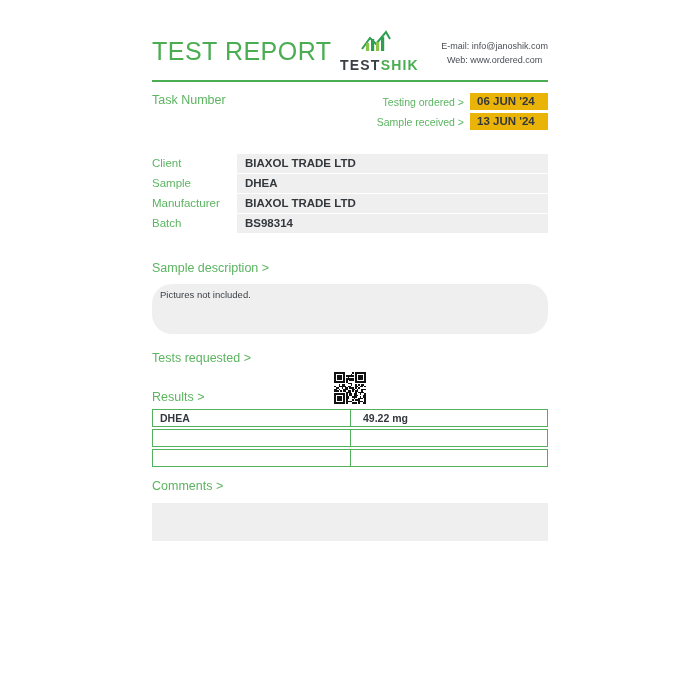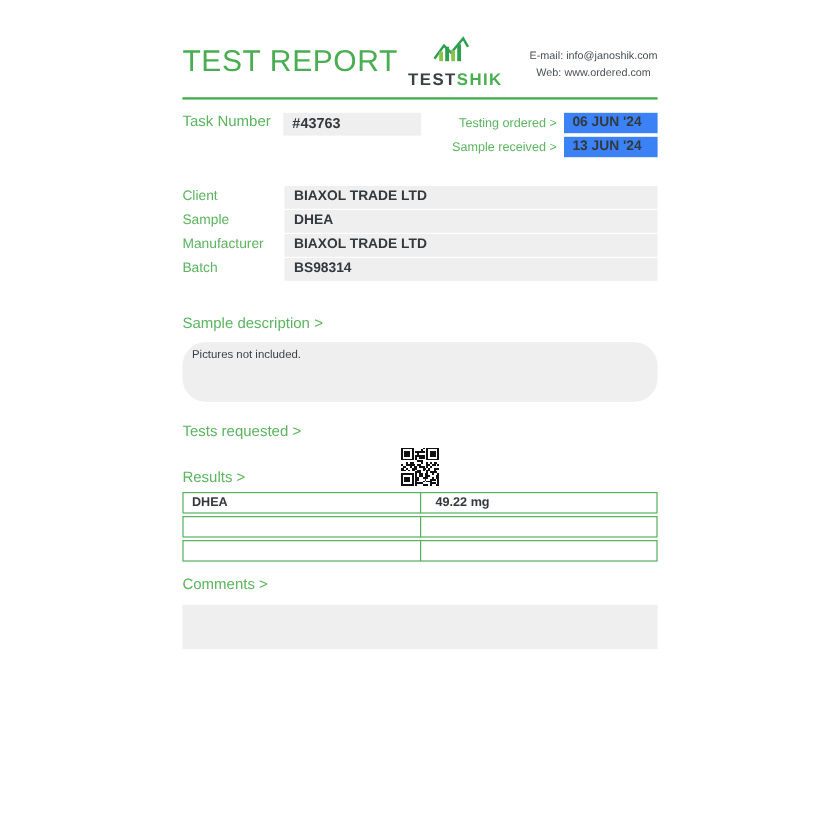--- a/index.html
+++ b/index.html
@@ -19,21 +19,21 @@
   .rule { height:2px; background:#4aad52; margin-top:7px; }
 
   
   .task-row { display:flex; justify-content:space-between; margin-top:11px; }
   .task-left { display:flex; align-items:flex-start; }
   .green-label { color:#5cb461; font-size:12.5px; white-space:nowrap; }
   .task-num-box { background:#efefef; width:99px; margin-left:10px; padding:2px 8px 3px; font-size:12px; font-weight:700; color:#33383d; }
   .dates { display:flex; flex-direction:column; gap:3px; }
   .date-line { display:flex; align-items:center; justify-content:flex-end; }
   .date-label { color:#5cb461; font-size:10.5px; margin-right:6px; white-space:nowrap; }
-  .date-box { background:#3b82f6; width:64px; padding:2px 7px 3px; font-size:11.5px; font-weight:700; color:#33383d; white-space:nowrap; }
+  .date-box { background:#eab308; width:64px; padding:2px 7px 3px; font-size:11.5px; font-weight:700; color:#33383d; white-space:nowrap; }
 
   
   .details { margin-top:24px; }
   .detail-row { display:flex; margin-bottom:1px; }
   .detail-label { width:85px; flex:none; color:#5cb461; font-size:11.5px; padding-top:3px; }
   .detail-value { flex:1; background:#efefef; padding:3px 8px 4px; font-size:11.5px; font-weight:700; color:#33383d; }
 
   
   .section-head { color:#5cb461; font-size:12.5px; }
   .gray-box { background:#efefef; padding:5px 8px; font-size:9.5px; color:#3a3f44; }
@@ -90,21 +90,20 @@
       <div class="contact">
         <div><span>E-mail:</span> <span>info@janoshik.com</span></div>
         <div><span>Web:</span> <span>www.ordered.com</span></div>
       </div>
     </div>
     <div class="rule"></div>
 
     <div class="task-row">
       <div class="task-left">
         <span class="green-label">Task Number</span>
-        <span class="task-num-box">#43763</span>
       </div>
       <div class="dates">
         <div class="date-line">
           <span class="date-label">Testing ordered &gt;</span>
           <span class="date-box">06 JUN '24</span>
         </div>
         <div class="date-line">
           <span class="date-label">Sample received &gt;</span>
           <span class="date-box">13 JUN '24</span>
         </div>

